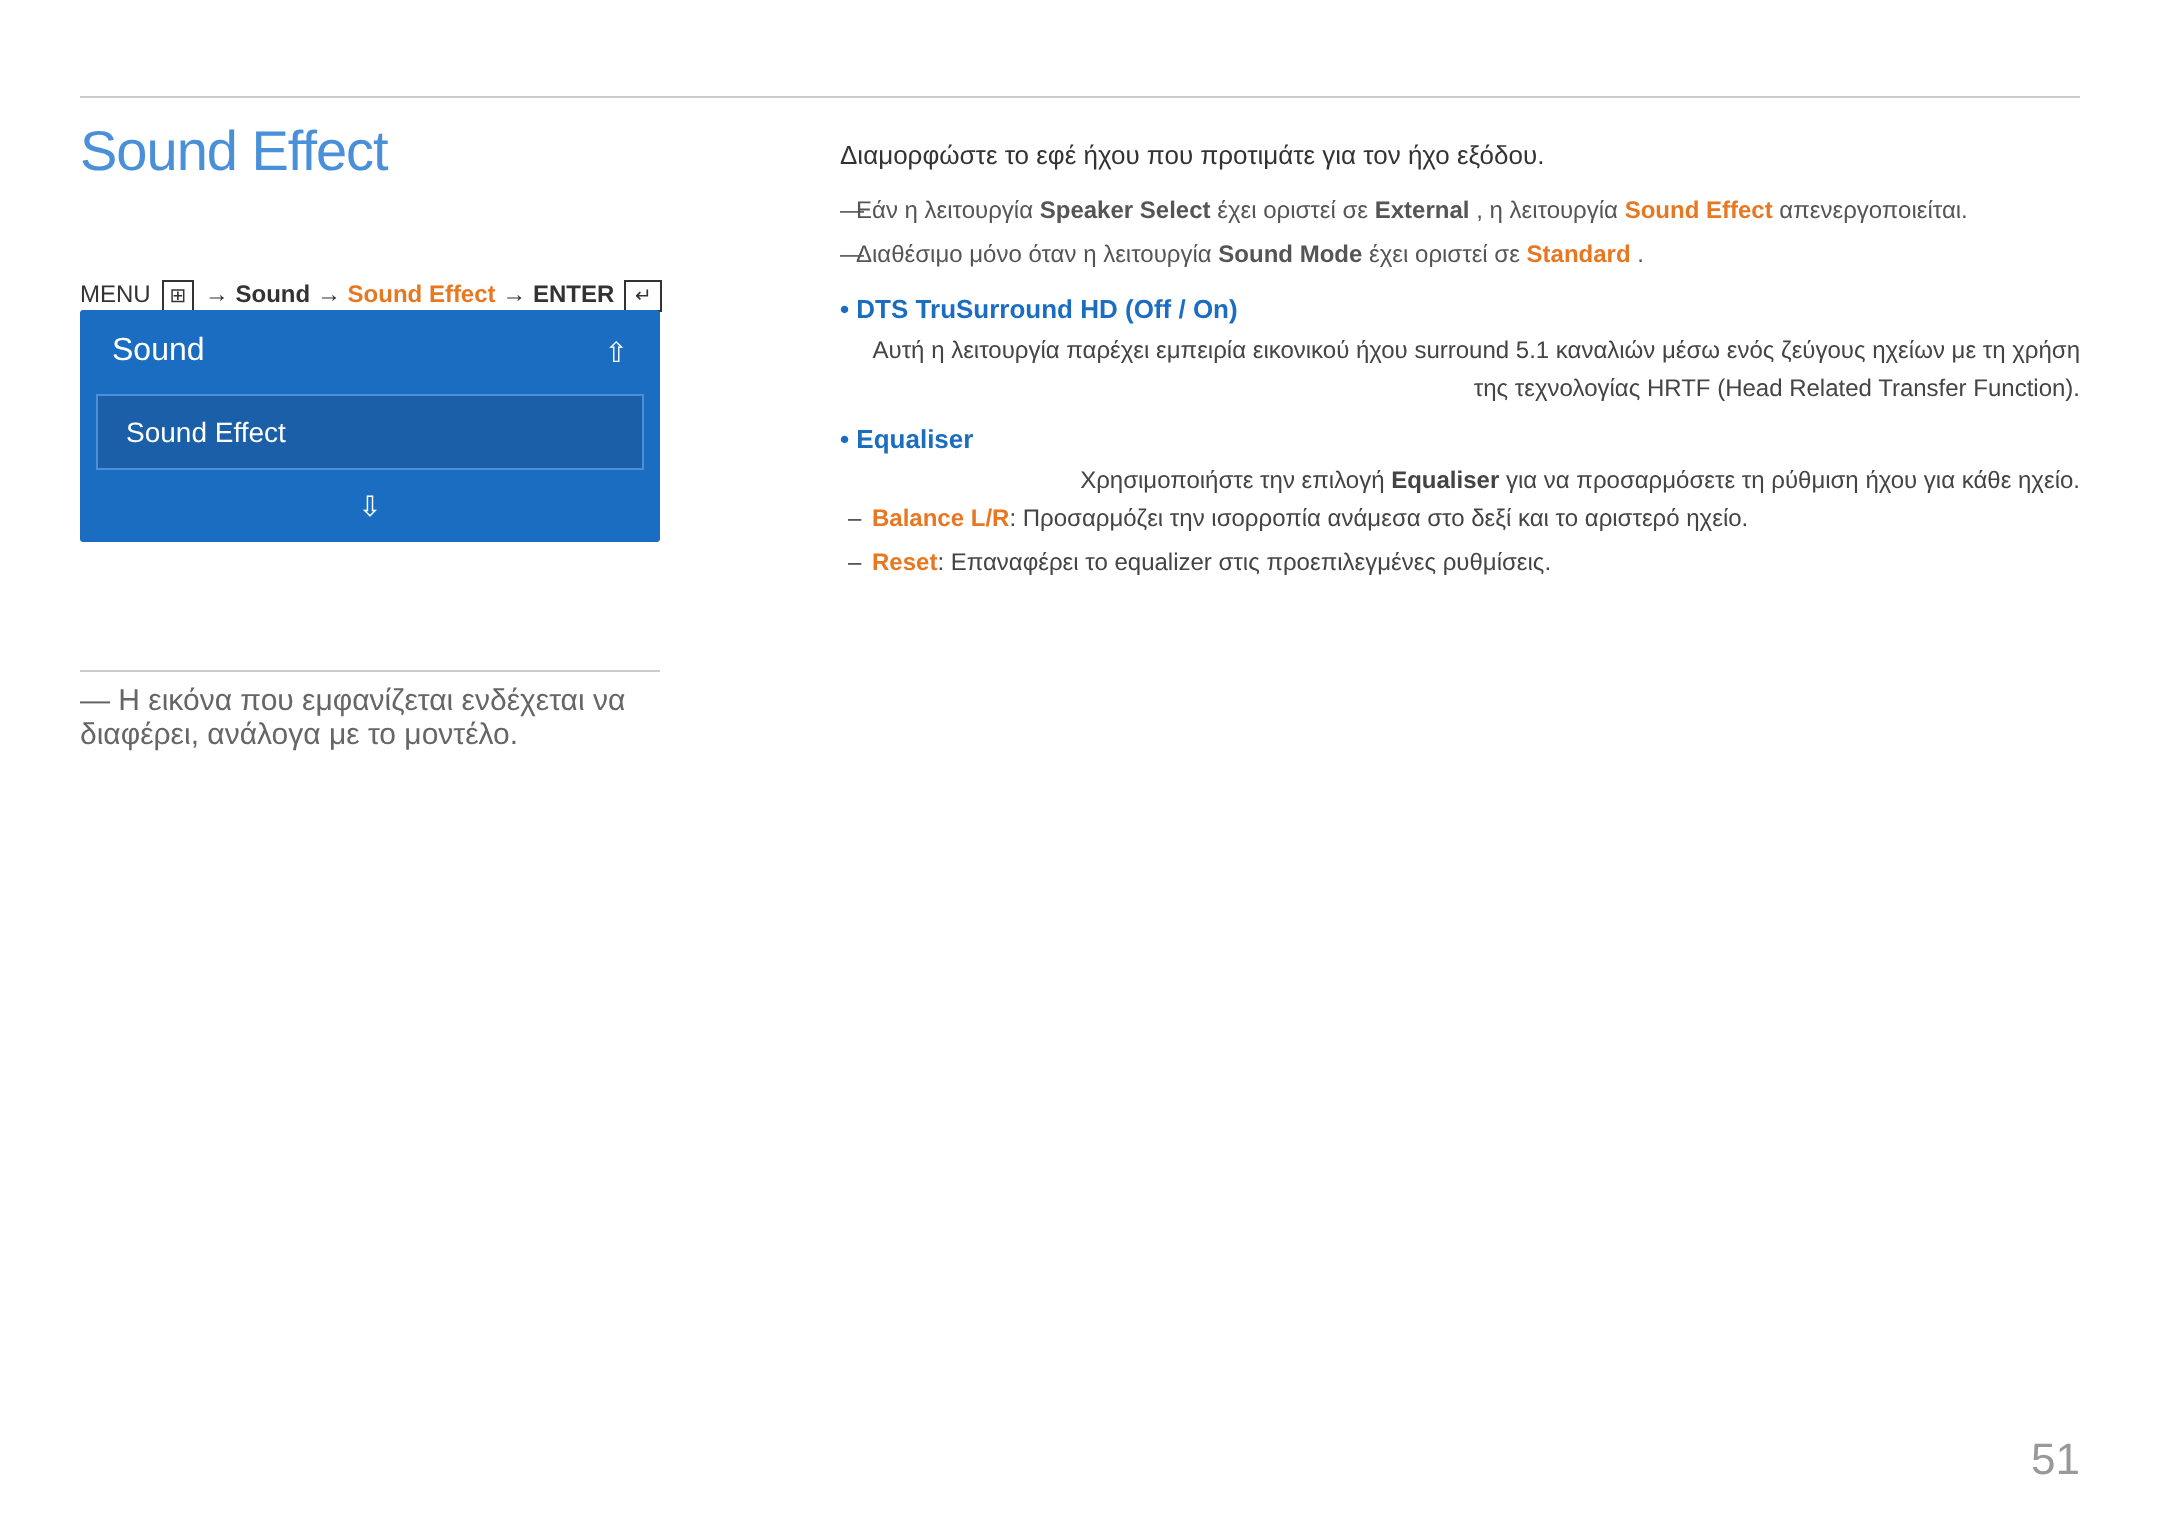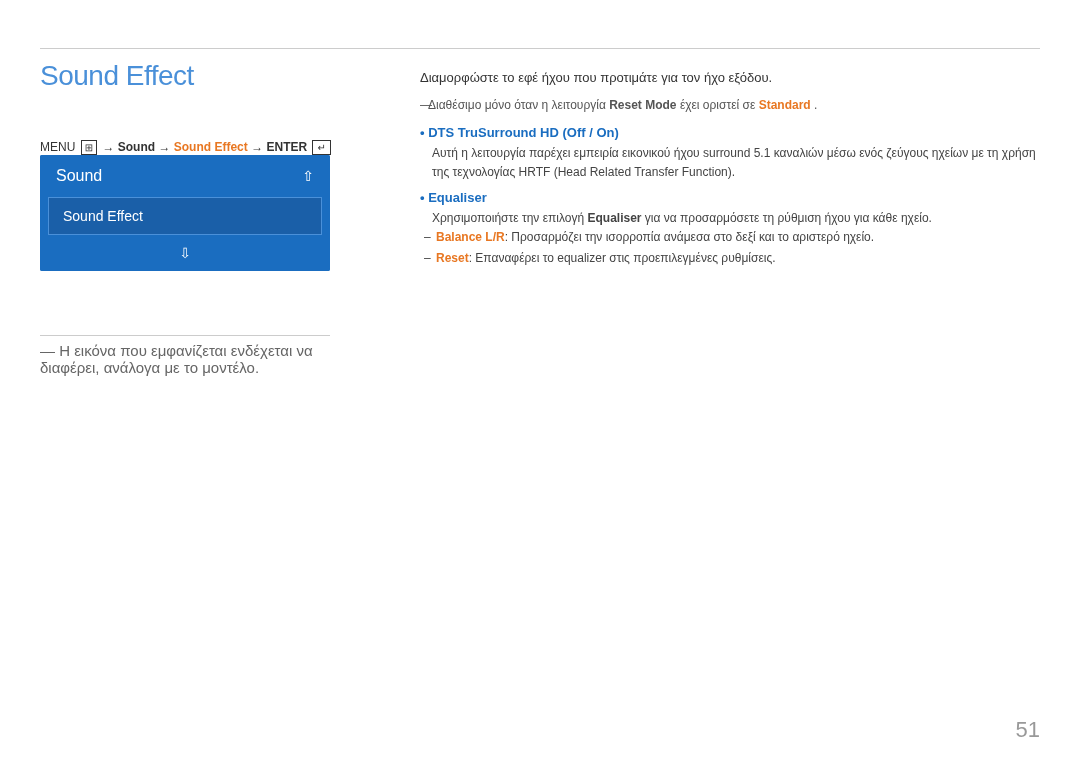--- a/index.html
+++ b/index.html
@@ -188,20 +188,21 @@
     .bullet-header::before {
       content: '• ';
       color: #1a6dc0;
     }
 
     .bullet-body {
       font-size: 12px;
       color: #444;
       line-height: 1.6;
       padding-left: 12px;
+      text-align: right;
     }
 
     .sub-bullet {
       font-size: 12px;
       color: #444;
       line-height: 1.6;
       padding-left: 16px;
       position: relative;
       margin-bottom: 2px;
     }
@@ -252,24 +253,33 @@
   <div class="chevron-down-container">
     <span class="chevron-down">⇩</span>
   </div>
 </div>
 
 <div class="bottom-note">— Η εικόνα που εμφανίζεται ενδέχεται να διαφέρει, ανάλογα με το μοντέλο.</div>
 
 <div class="right-content">
   <p class="intro-text">Διαμορφώστε το εφέ ήχου που προτιμάτε για τον ήχο εξόδου.</p>
 
+  <div class="note-line">
+    <span>Εάν η λειτουργία </span>
+    <span class="bold">Speaker Select</span>
+    <span> έχει οριστεί σε </span>
+    <span class="bold">External</span>
+    <span>, η λειτουργία </span>
+    <span class="orange">Sound Effect</span>
+    <span> απενεργοποιείται.</span>
+  </div>
 
   <div class="note-line">
     <span>Διαθέσιμο μόνο όταν η λειτουργία </span>
-    <span class="bold">Reset Mode</span>
+    <span class="bold">Sound Mode</span>
     <span> έχει οριστεί σε </span>
     <span class="orange">Standard</span>
     <span>.</span>
   </div>
 
   <div class="bullet-section">
 
     <div class="bullet-item">
       <div class="bullet-header">
         <span>DTS TruSurround HD (</span><span class="orange">Off / On</span><span>)</span>

